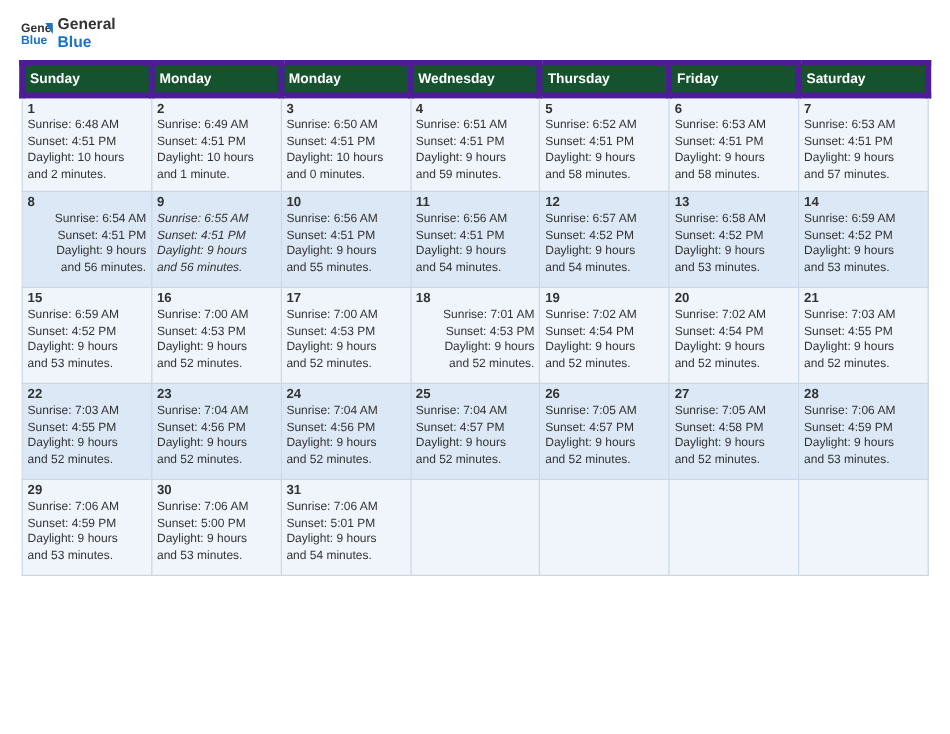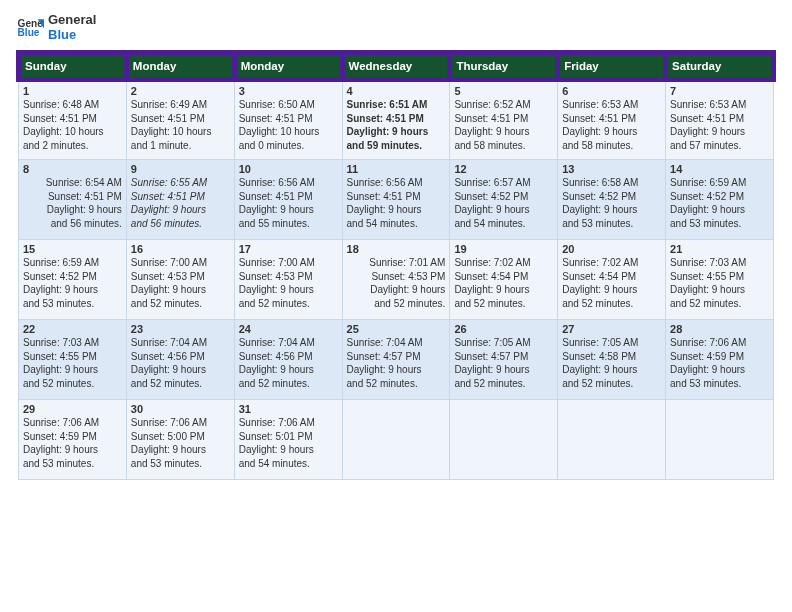--- a/index.html
+++ b/index.html
@@ -137,21 +137,21 @@
           </td>
           <td>
             <span class="day-number">3</span>
             <div class="day-info" style="white-space: pre-line;">Sunrise: 6:50 AM
 Sunset: 4:51 PM
 Daylight: 10 hours
 and 0 minutes.</div>
           </td>
           <td>
             <span class="day-number">4</span>
-            <div class="day-info" style="white-space: pre-line; font-weight: bold;">Sunrise: 6:51 AM
+            <div class="day-info" style="white-space: pre-line;">Sunrise: 6:51 AM
 Sunset: 4:51 PM
 Daylight: 9 hours
 and 59 minutes.</div>
           </td>
           <td>
             <span class="day-number">5</span>
             <div class="day-info" style="white-space: pre-line;">Sunrise: 6:52 AM
 Sunset: 4:51 PM
 Daylight: 9 hours
 and 58 minutes.</div>

